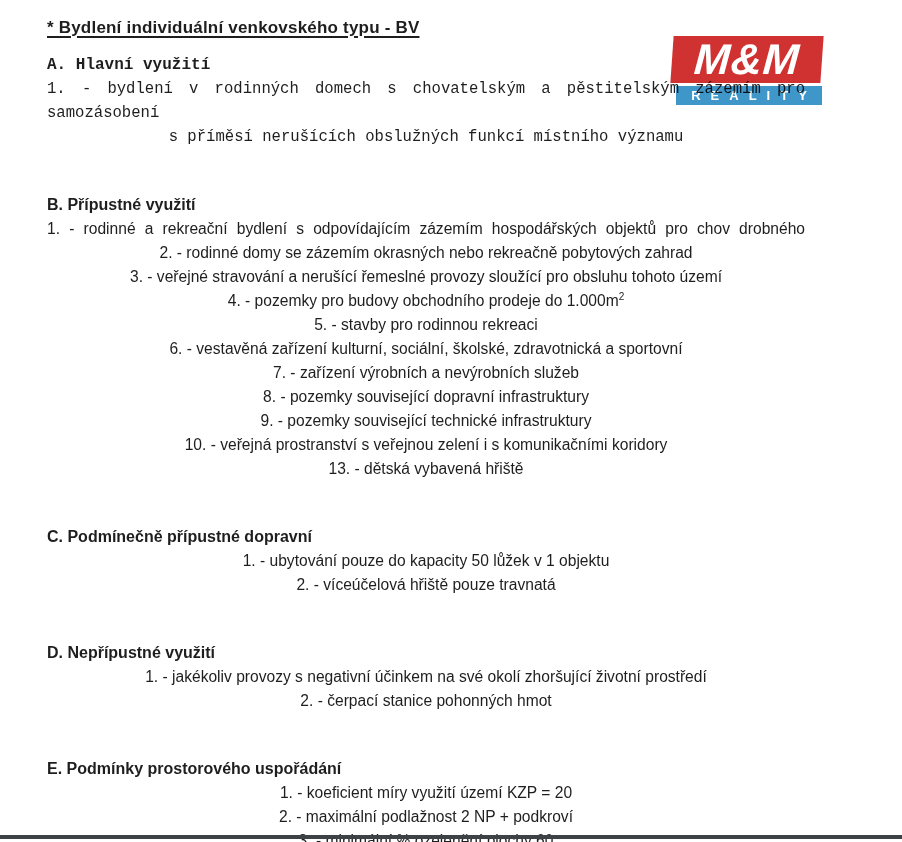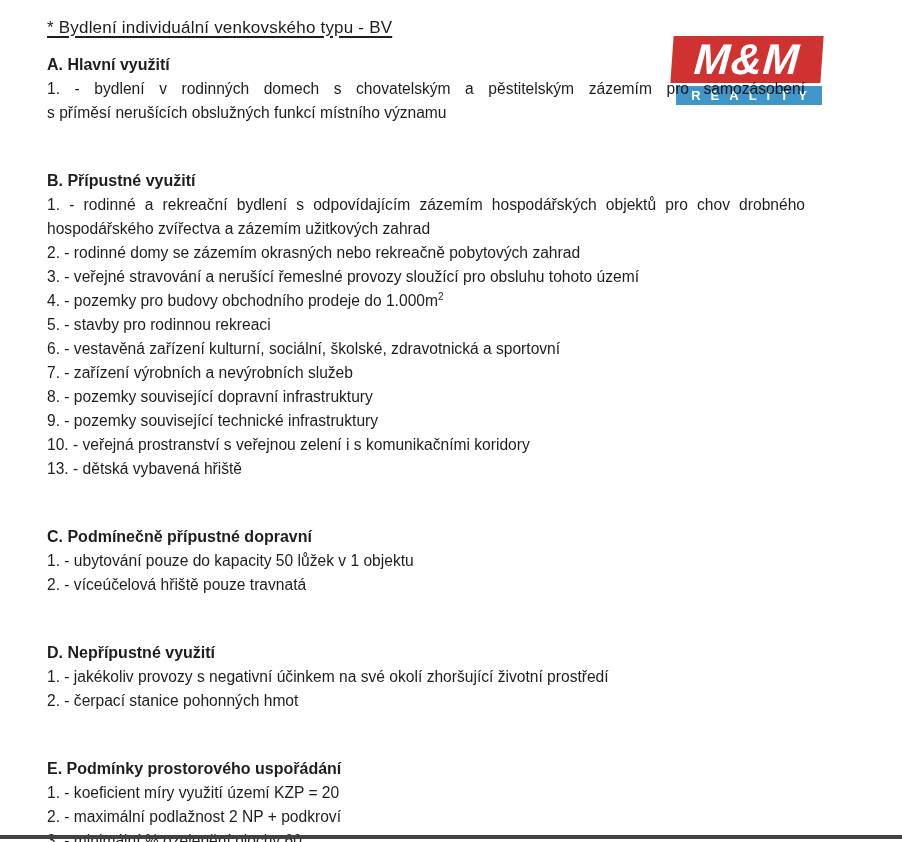--- a/index.html
+++ b/index.html
@@ -18,38 +18,39 @@
   }
   .content {
     position: absolute;
     left: 47px;
     top: 16px;
     width: 758px;
   }
   .doc-title {
     display: inline-block;
     font-size: 17px;
-    font-weight: normal;
+    font-weight: bold;
     line-height: 24px;
     letter-spacing: 0.2px;
     text-decoration: underline;
     text-decoration-thickness: 2px;
     text-underline-offset: 3px;
   }
   .section { margin-top: 44px; }
-  .section:first-of-type { margin-top: 13px; }
+  .section:first-of-type { margin-top: 13px; font-family: Liberation Mono, monospace; }
   .section-heading {
     font-size: 16px;
     font-weight: bold;
     line-height: 24px;
   }
   .line {
     font-size: 15.6px;
     line-height: 24px;
     white-space: normal;
+    text-align: center;
   }
   .line.justify {
     text-align: justify;
     text-align-last: justify;
   }
   .line sup {
     font-size: 10px;
     line-height: 0;
     vertical-align: super;
   }
@@ -102,21 +103,20 @@
   <span class="doc-title">* Bydlení individuální venkovského typu - BV</span>
   <div>
       <div class="section">
         <div class="section-heading">A. Hlavní využití</div>
         <div class="line justify">1. - bydlení v&nbsp;rodinných domech s&nbsp;chovatelským a pěstitelským zázemím pro samozásobení</div>
         <div class="line">s příměsí nerušících obslužných funkcí místního významu</div>
       </div>
       <div class="section">
         <div class="section-heading">B. Přípustné využití</div>
         <div class="line justify">1. - rodinné a rekreační bydlení s&nbsp;odpovídajícím zázemím hospodářských objektů pro chov drobného</div>
-        <div class="line">hospodářského zvířectva a zázemím užitkových zahrad</div>
         <div class="line">2. - rodinné domy se zázemím okrasných nebo rekreačně pobytových zahrad</div>
         <div class="line">3. - veřejné stravování a nerušící řemeslné provozy sloužící pro obsluhu tohoto území</div>
         <div class="line">4. - pozemky pro budovy obchodního prodeje do 1.000m<sup>2</sup></div>
         <div class="line">5. - stavby pro rodinnou rekreaci</div>
         <div class="line">6. - vestavěná zařízení kulturní, sociální, školské, zdravotnická a sportovní</div>
         <div class="line">7. - zařízení výrobních a nevýrobních služeb</div>
         <div class="line">8. - pozemky související dopravní infrastruktury</div>
         <div class="line">9. - pozemky související technické infrastruktury</div>
         <div class="line">10. - veřejná prostranství s veřejnou zelení i s komunikačními koridory</div>
         <div class="line">13. - dětská vybavená hřiště</div>

